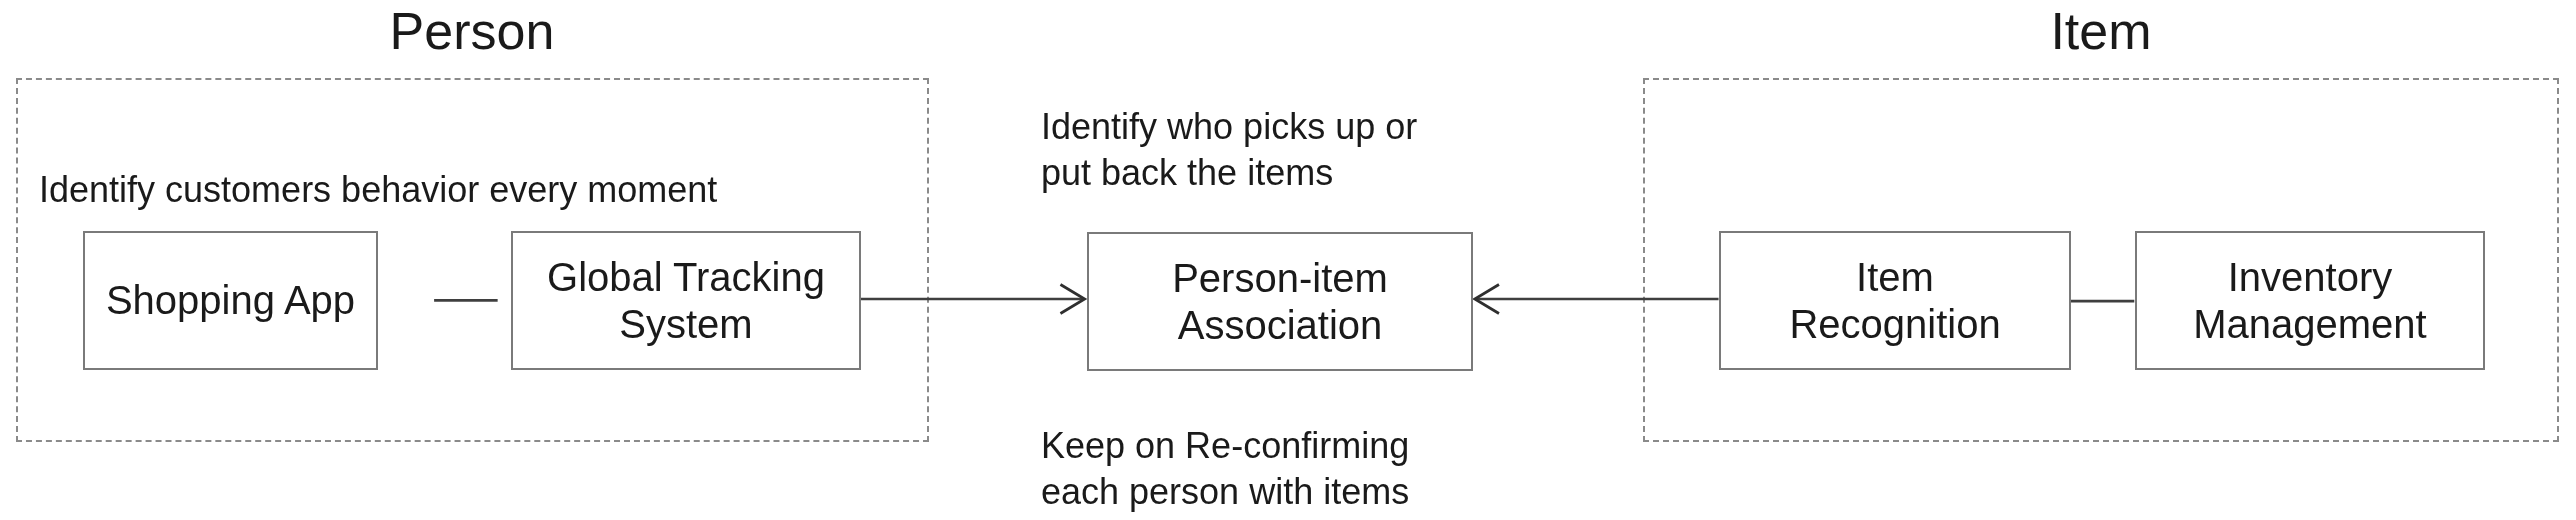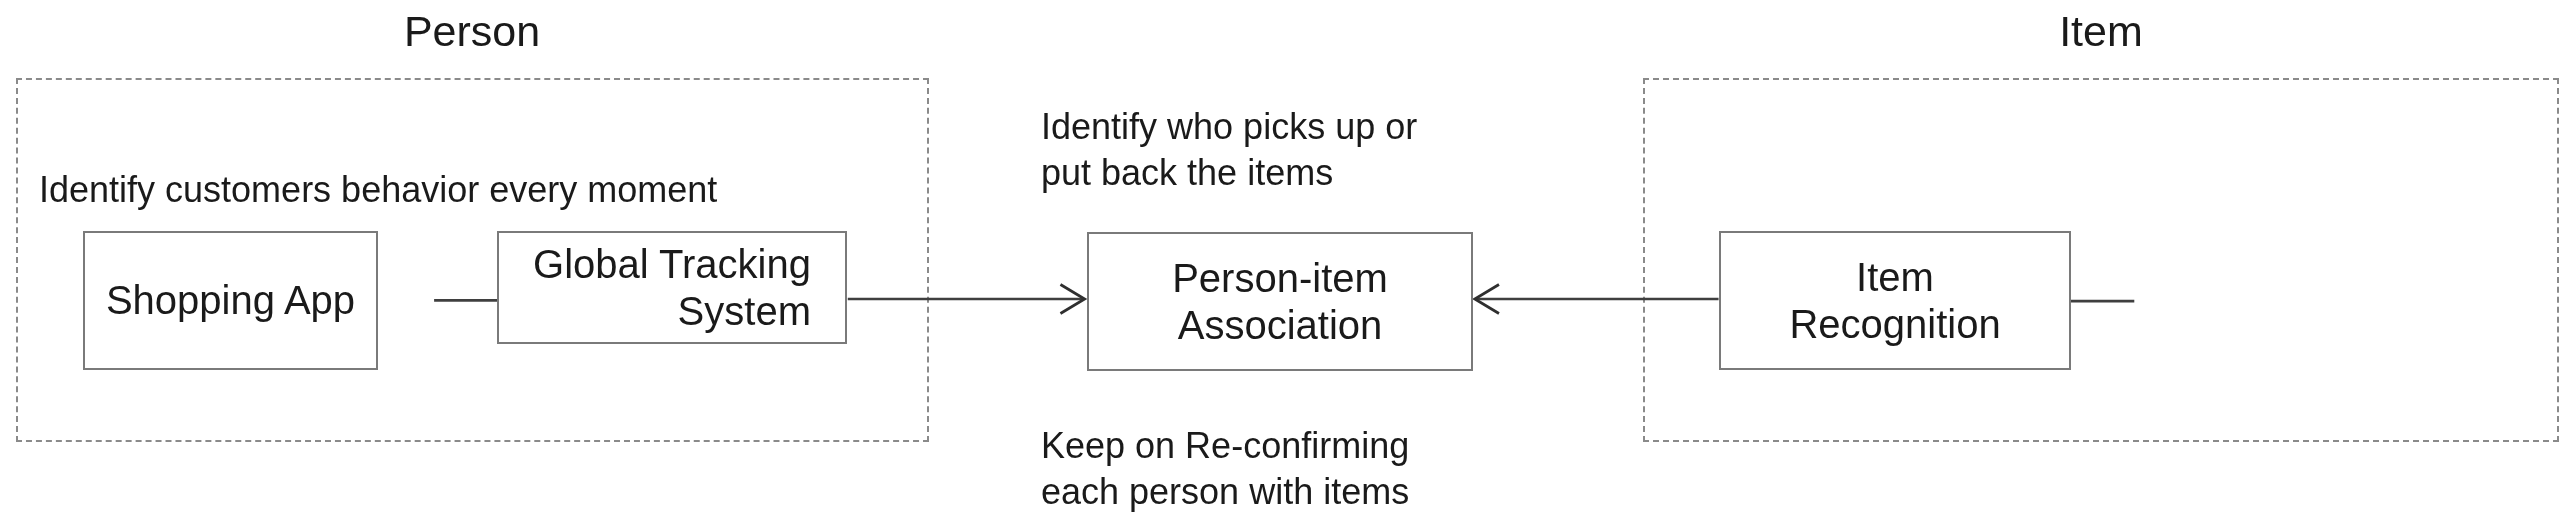--- a/index.html
+++ b/index.html
@@ -19,40 +19,40 @@
 
   .group{
     position:absolute;border:2.1px dashed var(--group-border);
     background:transparent;z-index:1;
   }
   .group-person{left:16px;top:78px;width:913px;height:364px;}
   .group-item{left:1643px;top:78px;width:916px;height:364px;}
 
   .group-title{
     position:absolute;top:5.5px;width:276px;text-align:center;
-    font-size:43px;line-height:50px;font-weight:400;z-index:3;white-space:nowrap;
+    font-size:52px;line-height:50px;font-weight:400;z-index:3;white-space:nowrap;
   }
   .title-person{left:334px;}
   .title-item{left:1963px;}
 
   .annotation{
     position:absolute;font-size:36px;line-height:46px;white-space:pre-line;z-index:3;
   }
   .ann-person{left:39px;top:131px;margin-top:36px;}
   .ann-item{left:1688px;top:131px;}
   .ann-center-top{left:1041px;top:104px;}
   .ann-center-bottom{left:1041px;top:423px;}
 
   .node{
     position:absolute;background:#ffffff;border:2.1px solid var(--node-border);
     display:flex;align-items:center;justify-content:center;text-align:center;
     font-size:40px;line-height:47px;white-space:pre-line;z-index:4;
   }
   .node-shopping{left:83px;top:231px;width:295px;height:139px;}
-  .node-global{left:497px;top:231px;width:350px;height:113px;text-align:right;}
+  .node-global{left:511px;top:231px;width:350px;height:139px;}
   .node-association{left:1087px;top:232px;width:386px;height:139px;}
   .node-recognition{left:1719px;top:231px;width:352px;height:139px;}
   .node-inventory{left:2135px;top:231px;width:350px;height:139px;}
 
   svg.wires{position:absolute;left:0;top:0;width:2576px;height:520px;z-index:2;}
 </style>
 </head>
 <body>
 
 <div class="canvas">
@@ -88,15 +88,19 @@
 System</span>
   </div>
   <div class="node node-association">
     <span>Person-item
 Association</span>
   </div>
   <div class="node node-recognition">
     <span>Item
 Recognition</span>
   </div>
+  <div class="node node-inventory">
+    <span>Inventory
+Management</span>
+  </div>
 
 </div>
 
 
 </body></html>

